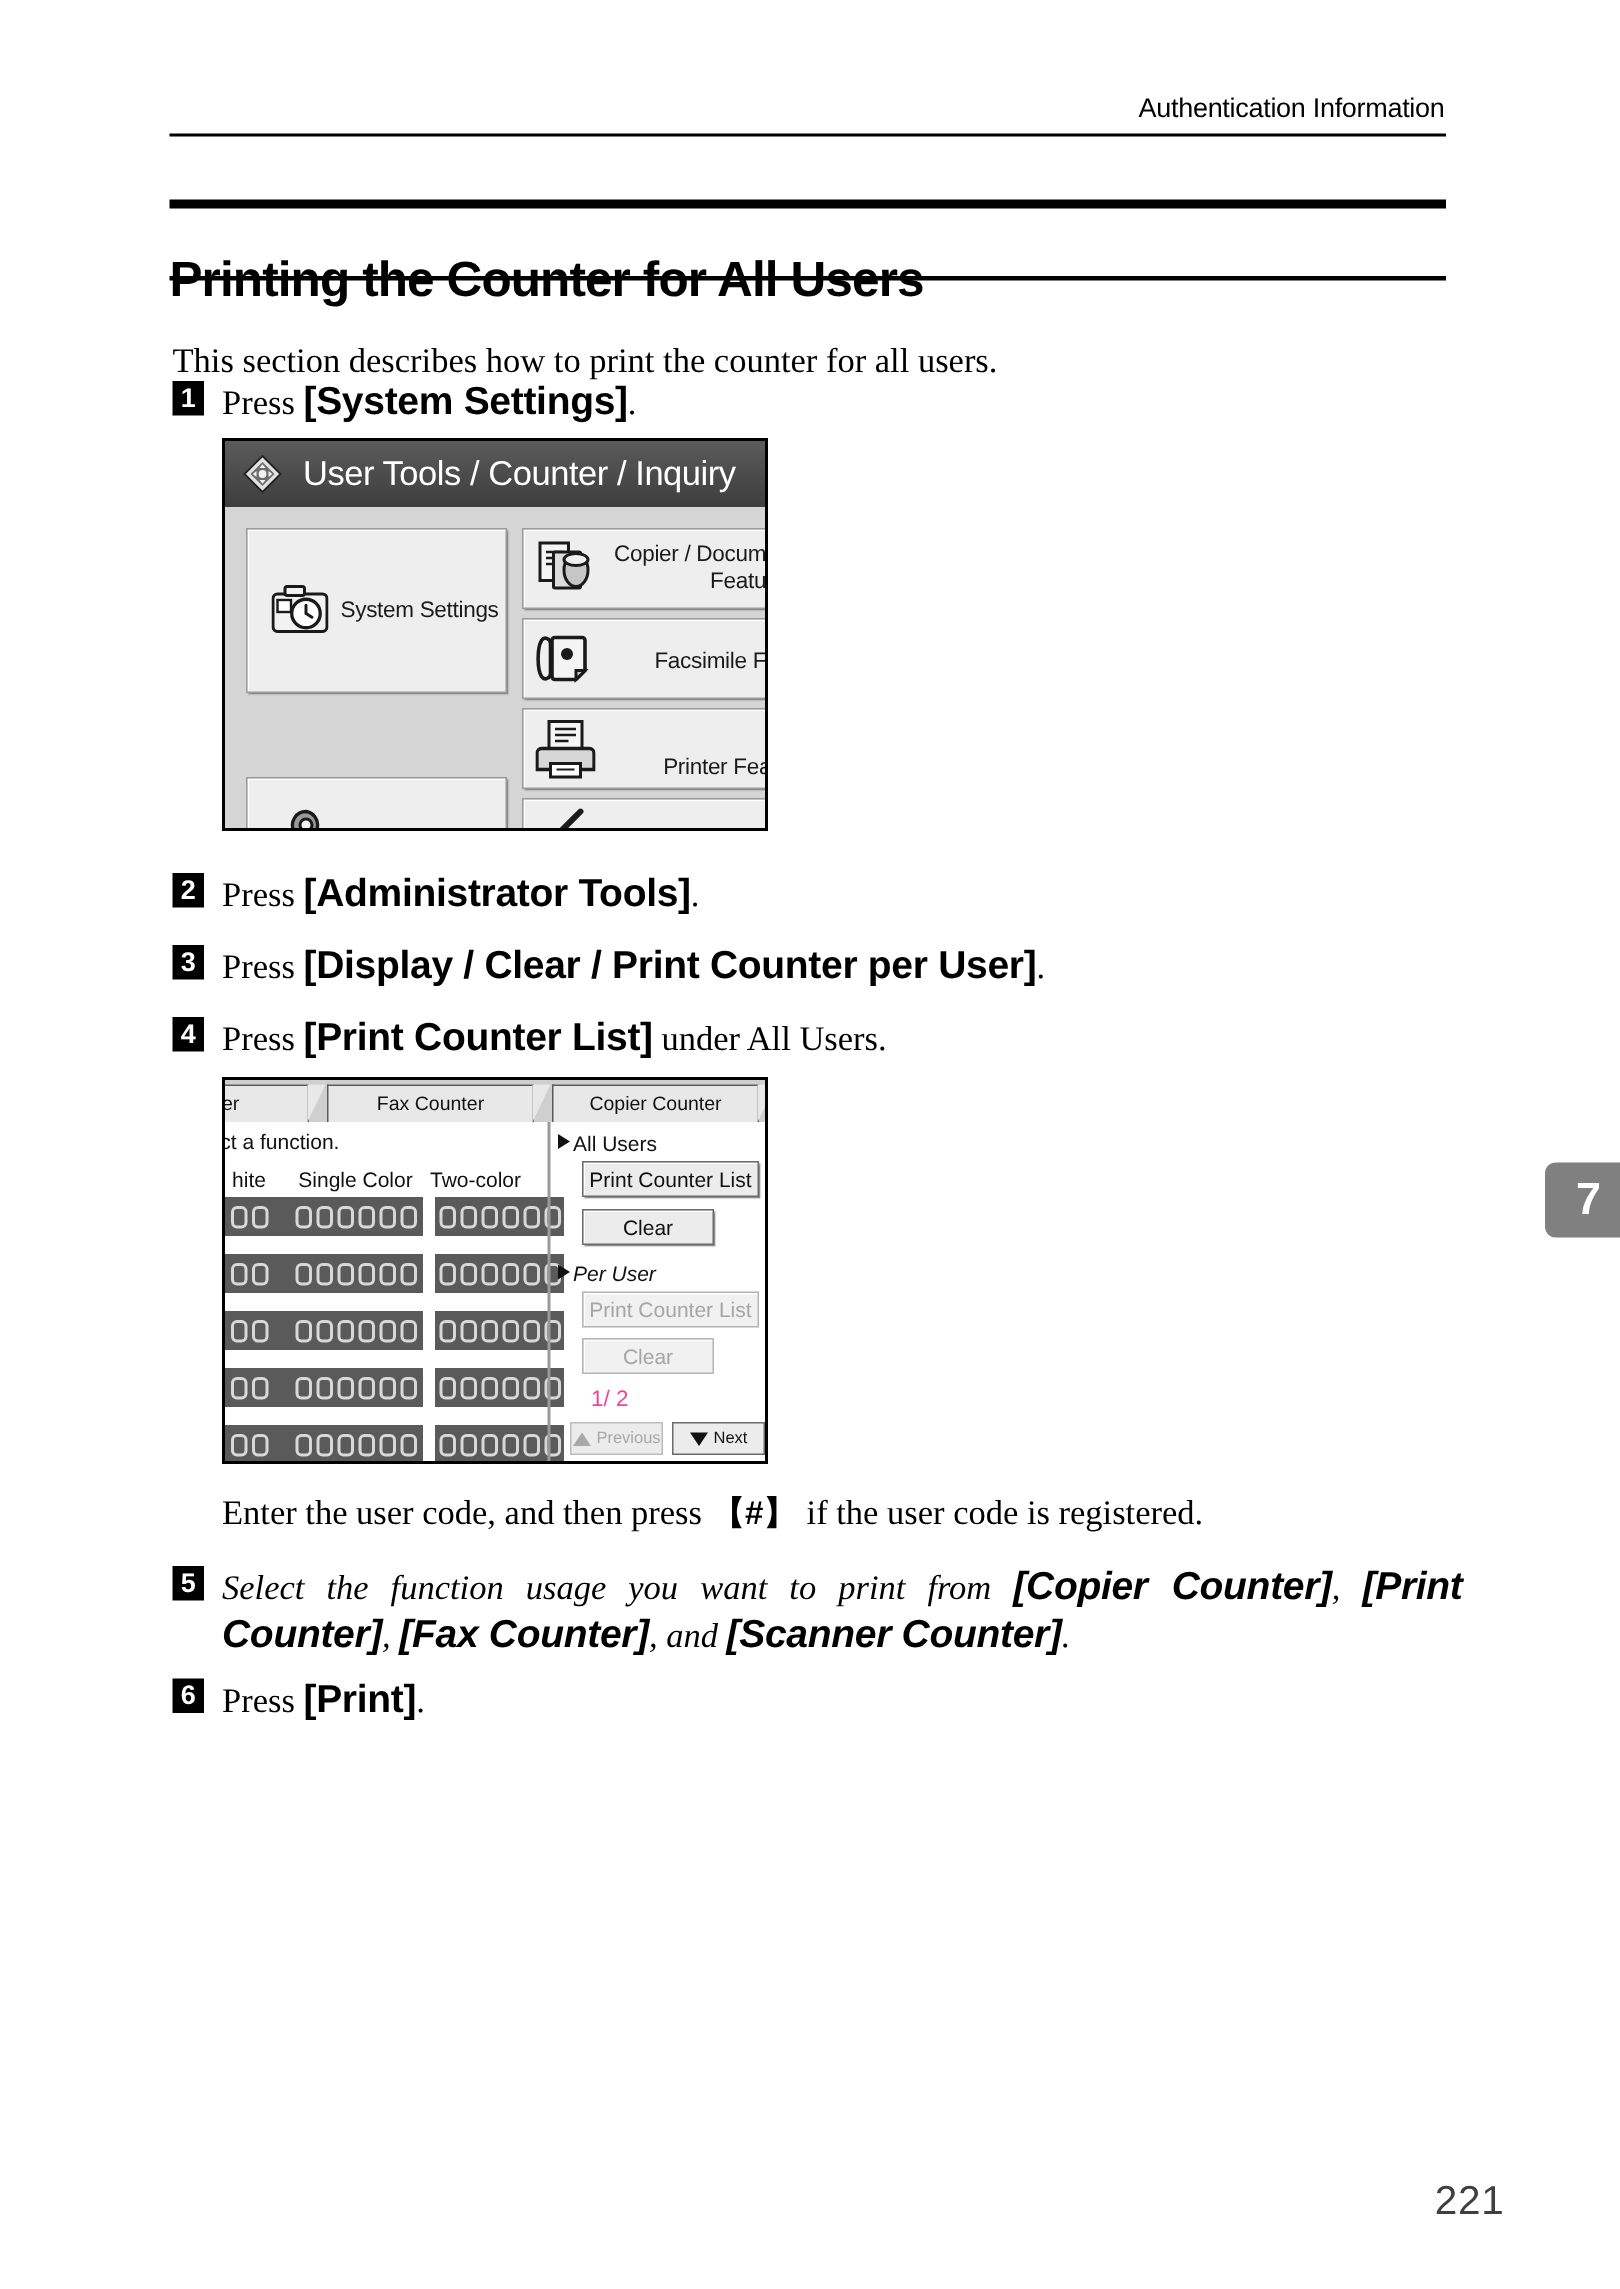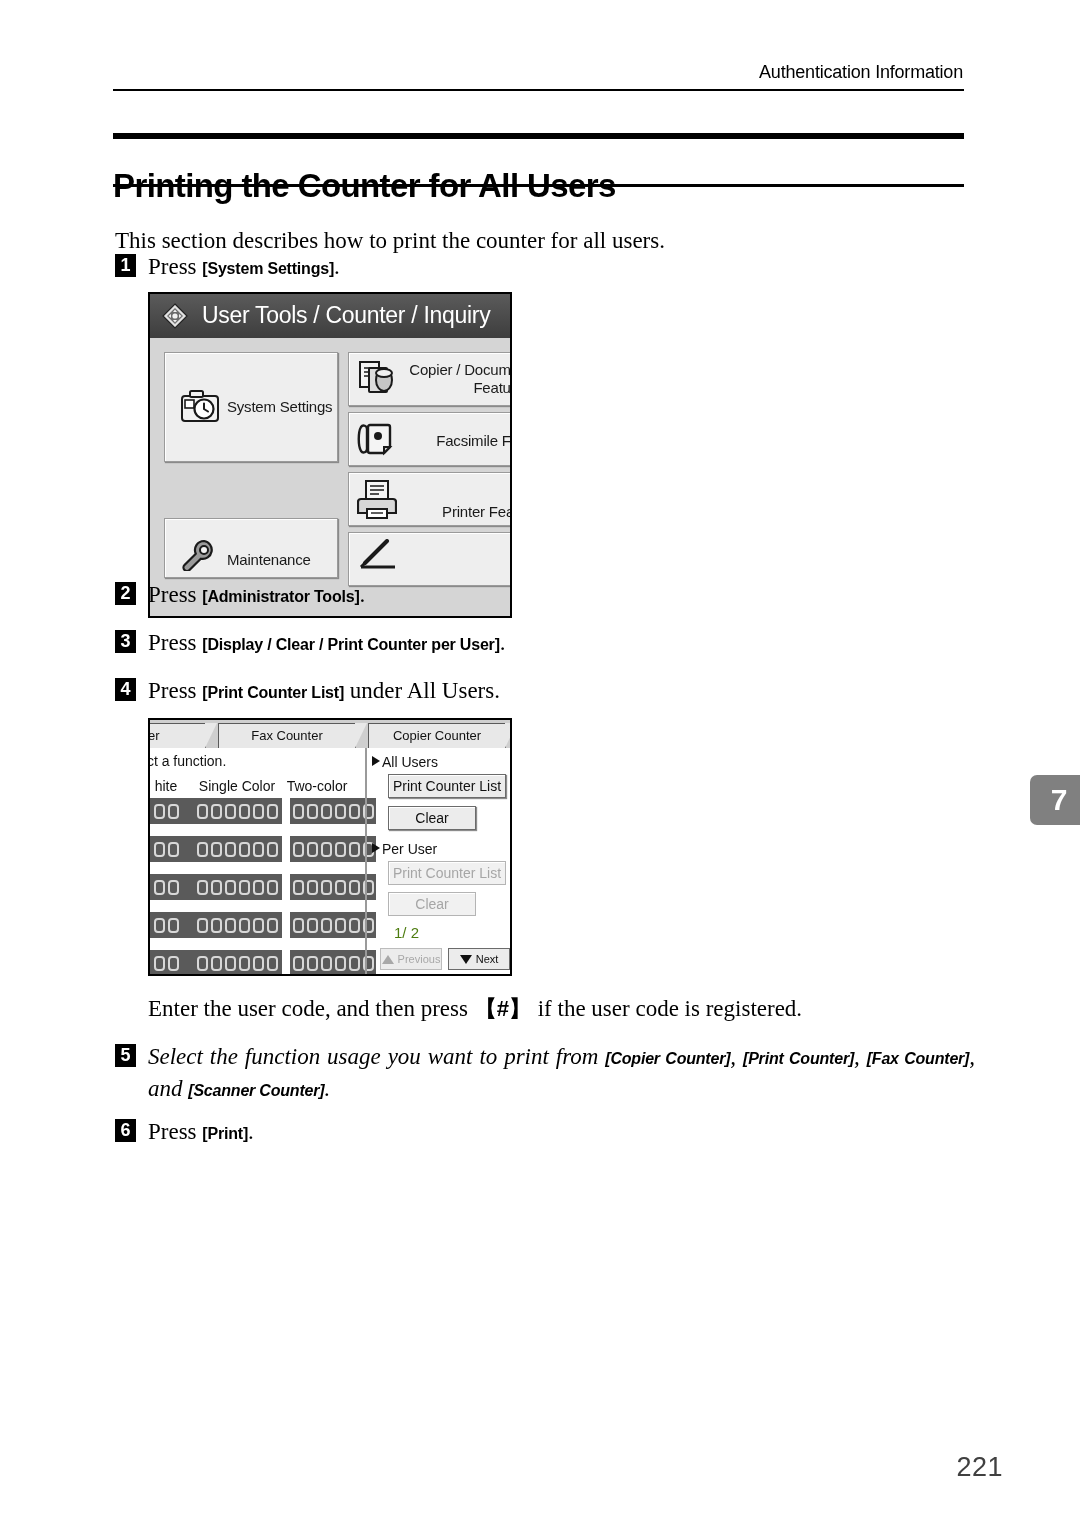--- a/index.html
+++ b/index.html
@@ -102,21 +102,21 @@
     display: block;
     margin-left: 33px;
     font-family: "Liberation Serif", serif;
     font-size: 23px;
     line-height: 30px;
     color: #000;
   }
   .step-text b {
     font-family: "Liberation Sans", sans-serif;
     font-weight: bold;
-    font-size: 16px;
+    font-size: 26px;
     letter-spacing: -0.2px;
     margin-top: 28px;
   }
   .step-just .step-text {
     text-align: justify;
     text-justify: inter-word;
     font-style: italic;
   }
 
   
@@ -165,21 +165,21 @@
     letter-spacing: 0.5px;
     color: #404040;
   }
 
   
   .fig1 {
     position: absolute;
     left: 148px;
     top: 292px;
     width: 364px;
-    height: 326px;
+    height: 262px;
     border: 2px solid #000;
     background: #d7d7d7;
     box-sizing: border-box;
     overflow: hidden;
     font-family: "Liberation Sans", sans-serif;
   }
   .f1-titlebar {
     position: absolute;
     left: 0; top: 0;
     width: 100%;
@@ -371,21 +371,21 @@
   }
   .f2-btn.dim {
     color: #a6a6a6;
     border-color: #b4b4b4;
     background: #f1f1f1;
     box-shadow: inset 1px 1px 0 #fff;
   }
   .f2-page {
     position: absolute;
     font-size: 15px;
-    color: #4d7c0f;
+    color: #ec4899;
     white-space: nowrap;
   }
   .f2-nav {
     position: absolute;
     background: #ececec;
     border: 1px solid #6b6b6b;
     box-sizing: border-box;
     font-size: 11px;
     color: #111;
     display: flex;
@@ -639,21 +639,21 @@
           <span class="f2-digit"></span>
         </div>
       </div>
 
     <div class="f2-divider"></div>
 
     <div class="f2-grouplbl" style="left:222px; top:6px;"><span class="tri"></span><span>All Users</span></div>
     <div class="f2-btn" style="left:238px; top:26px; width:118px; height:24px;">Print Counter List</div>
     <div class="f2-btn" style="left:238px; top:58px; width:88px; height:24px;">Clear</div>
 
-    <div class="f2-grouplbl" style="left:222px; top:93px;"><span class="tri"></span><span>Per User</span></div>
+    <div class="f2-grouplbl" style="left:222px; top:93px;font-style:italic;"><span class="tri"></span><span>Per User</span></div>
     <div class="f2-btn dim" style="left:238px; top:113px; width:118px; height:24px;">Print Counter List</div>
     <div class="f2-btn dim" style="left:238px; top:144px; width:88px; height:24px;">Clear</div>
 
     <div class="f2-page" style="left:244px; top:176px;">1/  2</div>
 
     <div class="f2-nav dim" style="left:230px; top:200px; width:62px; height:22px;">
         <span class="tri-up"></span>
         <span>Previous</span>
       </div>
     <div class="f2-nav" style="left:298px; top:200px; width:62px; height:22px;">

